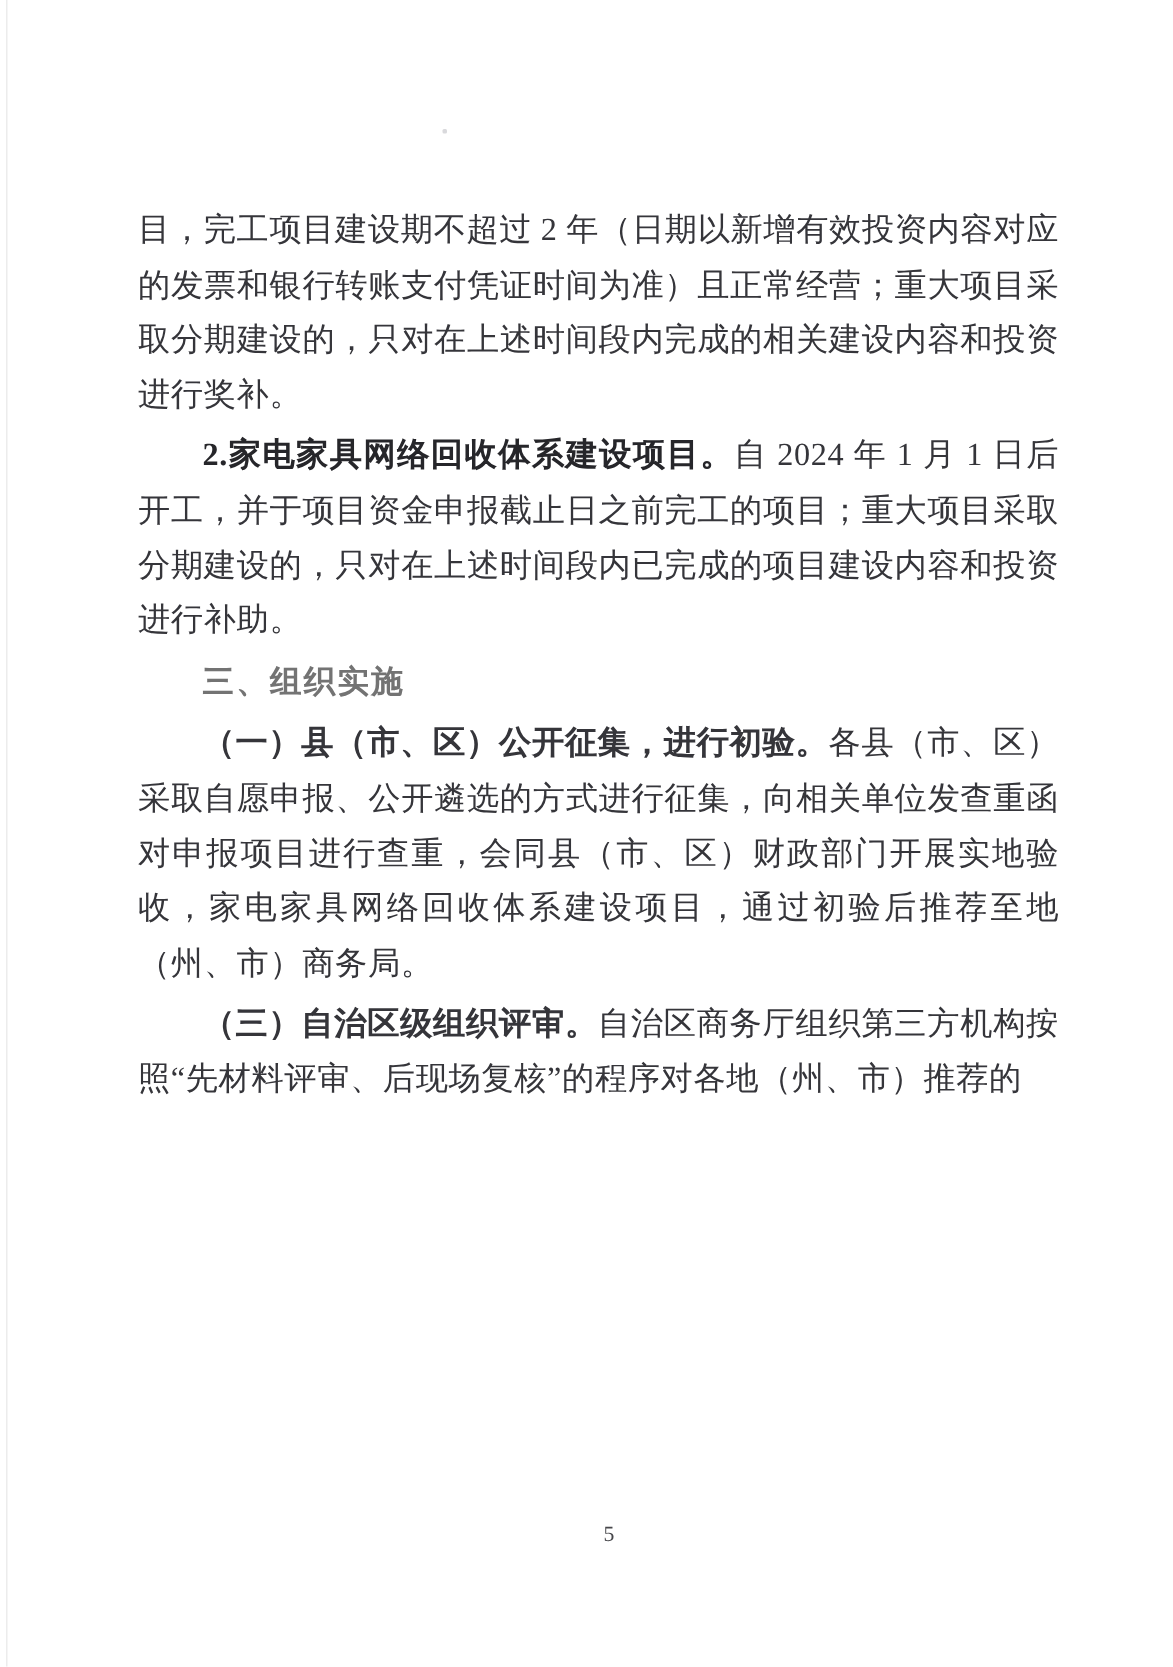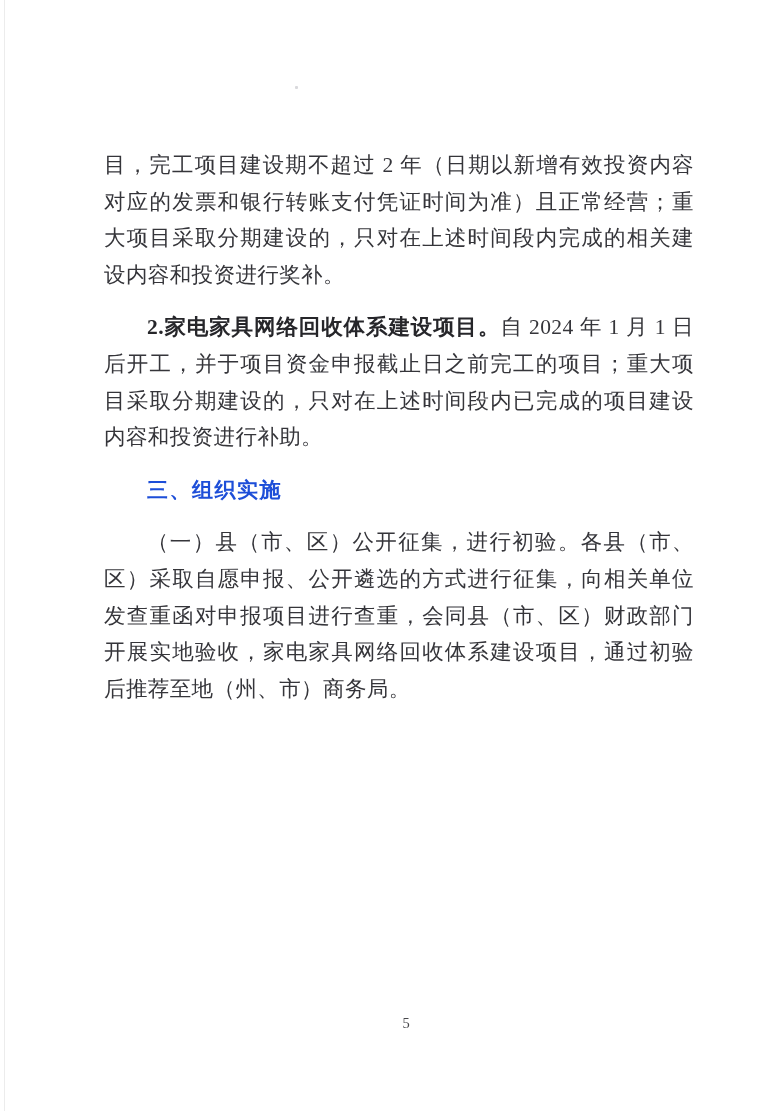--- a/index.html
+++ b/index.html
@@ -36,37 +36,37 @@
     left: 88px;
     top: 131px;
     width: 622px;
     color: #35353a;
     font-size: 21.5px;
     line-height: 36.6px;
     letter-spacing: 0.4px;
     text-align: justify;
   }
   .para {
-    margin: 16px;
+    margin: 4px;
     padding: 0;
   }
   .para.indent {
     text-indent: 2em;
   }
   .run-normal { font-weight: normal; }
-  .run-kai { font-weight: normal; }
+  .run-kai { font-weight: bold; }
   .run-bold {
     font-weight: bold;
     color: #26262a;
     font-family: Liberation Serif, serif;
   }
   .run-heading {
     font-weight: bold;
     font-family: Liberation Sans, sans-serif;
-    color: #1d4ed8;
+    color: #737373;
     letter-spacing: 1.5px;
     font-size: 21px;
   }
   .page-number {
     position: absolute;
     left: 396px;
     top: 1015px;
     width: 20px;
     text-align: center;
     font-size: 14.5px;
@@ -78,15 +78,16 @@
 <body>
 
 <div class="scan-edge-line"></div>
 <div class="scan-speck"></div>
 
 <div class="text-block">
     <p class="para"><span class="run-normal">目，完工项目建设期不超过 2 年（日期以新增有效投资内容对应的发票和银行转账支付凭证时间为准）且正常经营；重大项目采取分期建设的，只对在上述时间段内完成的相关建设内容和投资进行奖补。</span></p>
     <p class="para indent"><span class="run-bold">2.家电家具网络回收体系建设项目。</span><span class="run-normal">自 2024 年 1 月 1 日后开工，并于项目资金申报截止日之前完工的项目；重大项目采取分期建设的，只对在上述时间段内已完成的项目建设内容和投资进行补助。</span></p>
     <p class="para indent"><span class="run-heading">三、组织实施</span></p>
     <p class="para indent"><span class="run-kai">（一）县（市、区）公开征集，进行初验。</span><span class="run-normal">各县（市、区）采取自愿申报、公开遴选的方式进行征集，向相关单位发查重函对申报项目进行查重，会同县（市、区）财政部门开展实地验收，家电家具网络回收体系建设项目，通过初验后推荐至地（州、市）商务局。</span></p>
+    <p class="para indent"><span class="run-kai">（三）自治区级组织评审。</span><span class="run-normal">自治区商务厅组织第三方机构按照“先材料评审、后现场复核”的程序对各地（州、市）推荐的</span></p>
   </div>
 
 <div class="page-number">5</div>
 
 </body></html>

